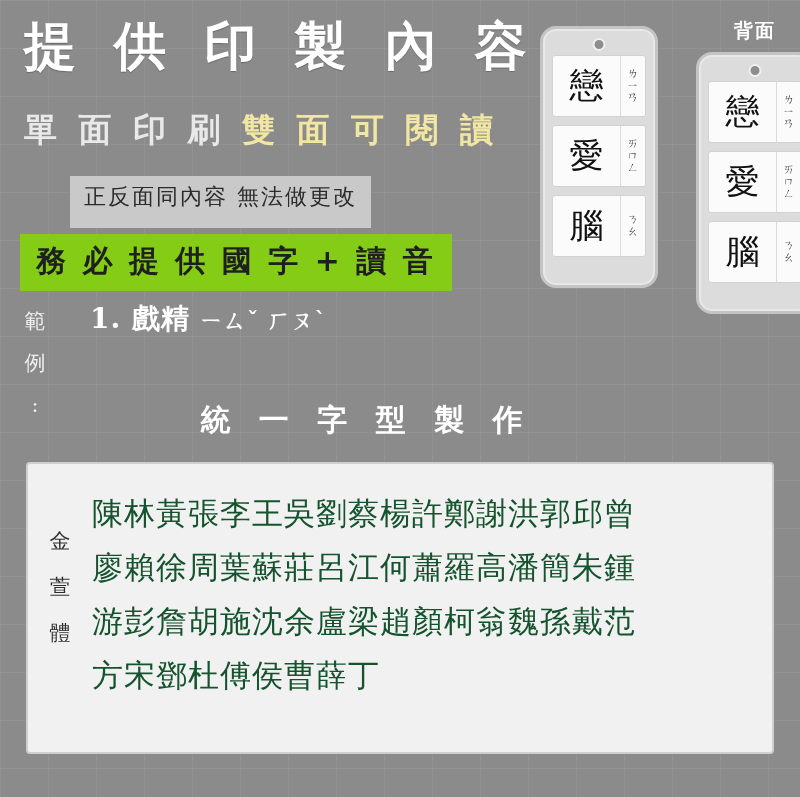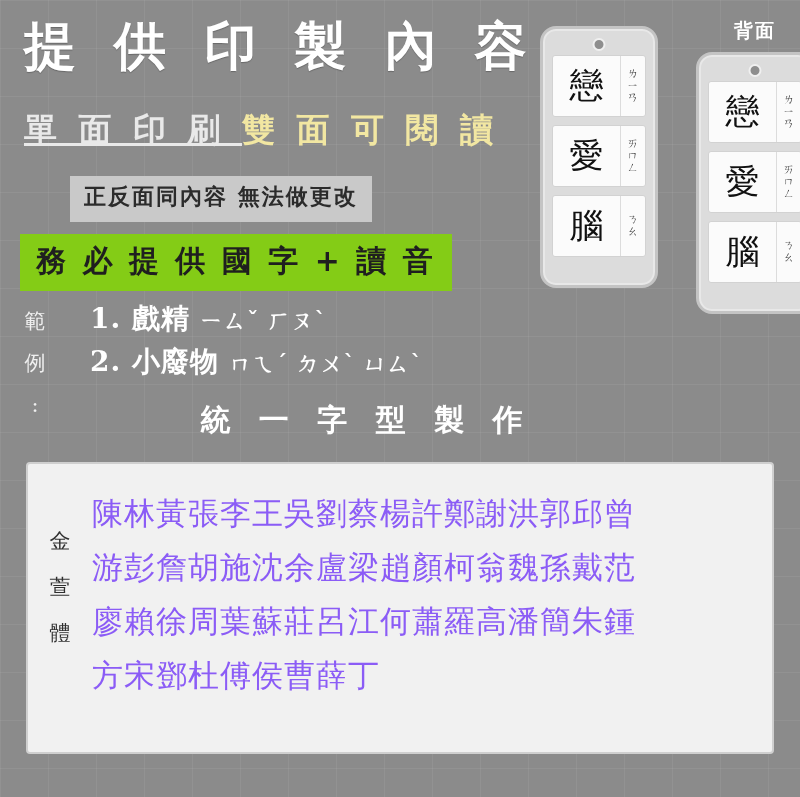--- a/index.html
+++ b/index.html
@@ -32,33 +32,33 @@
   }
   .head2 {
     position: absolute;
     left: 24px; top: 108px;
     font-family: "DejaVu Serif", serif;
     font-size: 33px;
     font-weight: 700;
     letter-spacing: 5px;
     white-space: nowrap;
   }
-  .head2 .plain { color: #e9e9e9; text-decoration: underline; }
+  .head2 .plain { color: #e9e9e9; }
   .head2 .accent { color: #f2e7a2; text-align: right; }
 
   .notebar {
     position: absolute;
     left: 70px; top: 176px;
     background: #c9c9c9;
     color: #2b2b2b;
     font-family: "DejaVu Serif", serif;
     font-size: 22px;
-    font-weight: 700;
+    font-weight: 400;
     letter-spacing: 2px;
-    padding: 6px 14px 10px 14px;
+    padding: 6px 14px 16px 14px;
     white-space: nowrap;
   }
 
   .highlightbar {
     position: absolute;
     left: 20px; top: 234px;
     background: #84cc16;
     color: #1f1f1f;
     font-family: "DejaVu Serif", serif;
     font-size: 30px;
@@ -125,21 +125,21 @@
     font-size: 21px;
     line-height: 46px;
     letter-spacing: 0;
   }
   .panel-body {
     flex: 1;
     padding: 22px 14px 0 0;
     font-family: "DejaVu Serif", serif;
     font-size: 31px;
     line-height: 54px;
-    color: #8b5cf6;
+    color: #14532d;
     letter-spacing: 1px;
   }
   .panel-body div { white-space: nowrap; }
 
   
   .tag-group {
     position: absolute;
     top: 18px;
   }
   .tag-group.front { left: 540px; }
@@ -226,39 +226,34 @@
   <div>例</div>
   <div>:</div>
 </div>
 
 <div class="ex-lines">
   <div>
     <span>1.</span>
     <span>戲精</span>
     <span class="zhu">ㄧㄙˇ ㄏㄡˋ</span>
   </div>
-  <div>
-    <span>2.</span>
-    <span>小廢物</span>
-    <span class="zhu">ㄇㄟˊ ㄉㄨˋ ㄩㄙˋ</span>
-  </div>
 </div>
 
 <div class="unify">統 一 字 型 製 作</div>
 
 <div class="panel">
   <div class="panel-side">
     <span>金</span>
     <span>萱</span>
     <span>體</span>
   </div>
   <div class="panel-body">
     <div>陳林黃張李王吳劉蔡楊許鄭謝洪郭邱曾</div>
+    <div>廖賴徐周葉蘇莊呂江何蕭羅高潘簡朱鍾</div>
     <div>游彭詹胡施沈余盧梁趙顏柯翁魏孫戴范</div>
-    <div>廖賴徐周葉蘇莊呂江何蕭羅高潘簡朱鍾</div>
     <div>方宋鄧杜傅侯曹薛丁</div>
   </div>
 </div>
 
 <div class="tag-group front">
   <div class="tag-card">
     <div class="tag-hole"></div>
     <div class="cell">
       <div class="han">戀</div>
       <div class="zy">

